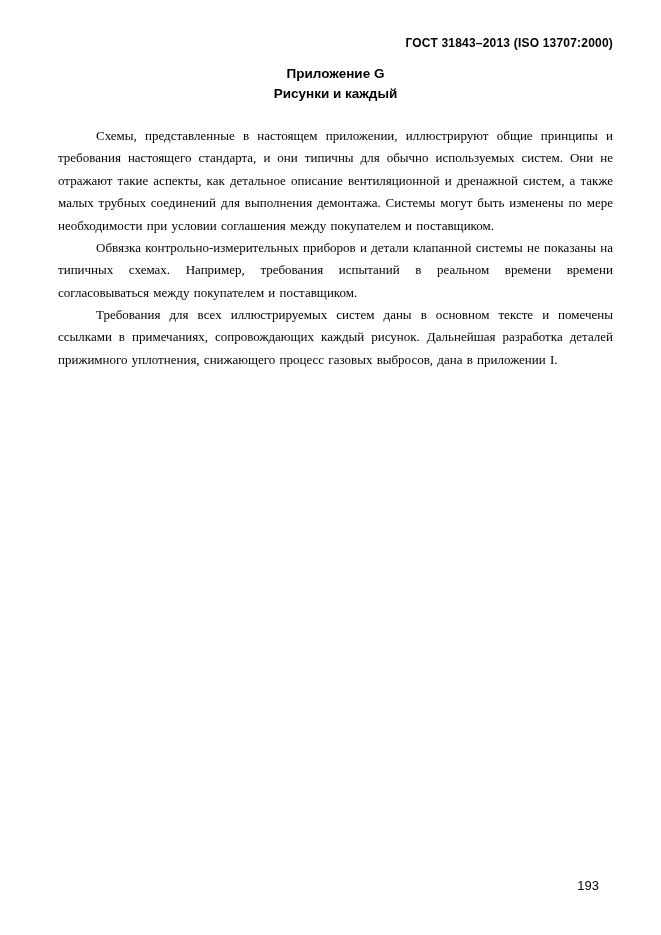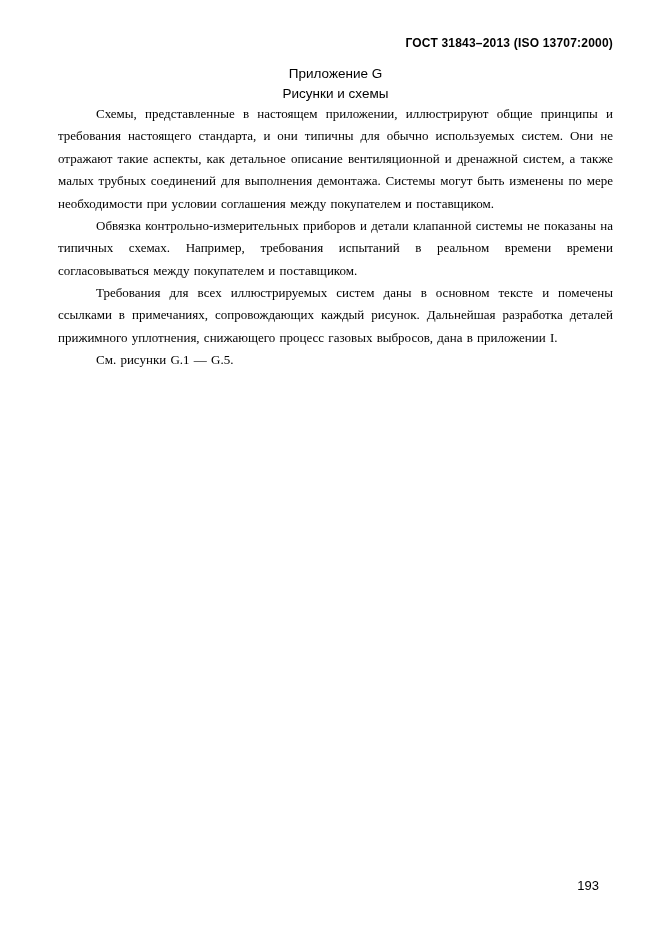--- a/index.html
+++ b/index.html
@@ -20,23 +20,24 @@
   }
   .doc-header {
     text-align: right;
     font-size: 12px;
     font-weight: bold;
     margin-bottom: 14px;
     letter-spacing: 0.2px;
   }
   .title-block {
     text-align: center;
-    font-weight: normal;
+    font-weight: bold;
     font-size: 13.5px;
     line-height: 1.45;
+    margin-bottom: 22px;
   }
   .body-text {
     font-size: 13px;
     line-height: 1.72;
     font-family: Liberation Serif, serif;
   }
   .body-text p {
     margin: 0;
     text-align: justify;
     text-indent: 38px;
@@ -55,25 +56,24 @@
 </style>
 </head>
 <body>
 
 <div class="page">
 
   <div class="doc-header">ГОСТ 31843–2013 (ISO 13707:2000)</div>
 
   <div class="title-block">
     <div>Приложение G</div>
-    <div>Рисунки и схемы</div>
+    <div>Рисунки и каждый</div>
   </div>
 
   <div class="body-text">
     <p>Схемы, представленные в настоящем приложении, иллюстрируют общие принципы и требования настоящего стандарта, и они типичны для обычно используемых систем. Они не отражают такие аспекты, как детальное описание вентиляционной и дренажной систем, а также малых трубных соединений для выполнения демонтажа. Системы могут быть изменены по мере необходимости при условии соглашения между покупателем и поставщиком.</p>
     <p>Обвязка контрольно-измерительных приборов и детали клапанной системы не показаны на типичных схемах. Например, требования испытаний в реальном времени времени согласовываться между покупателем и поставщиком.</p>
     <p>Требования для всех иллюстрируемых систем даны в основном тексте и помечены ссылками в примечаниях, сопровождающих каждый рисунок. Дальнейшая разработка деталей прижимного уплотнения, снижающего процесс газовых выбросов, дана в приложении I.</p>
-    <p class="no-justify">См. рисунки G.1 — G.5.</p>
   </div>
 
   <div class="page-number">193</div>
 
 </div>
 
 </body></html>

